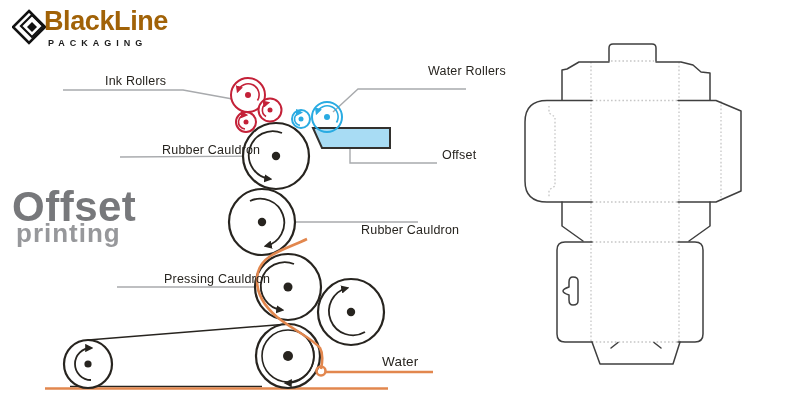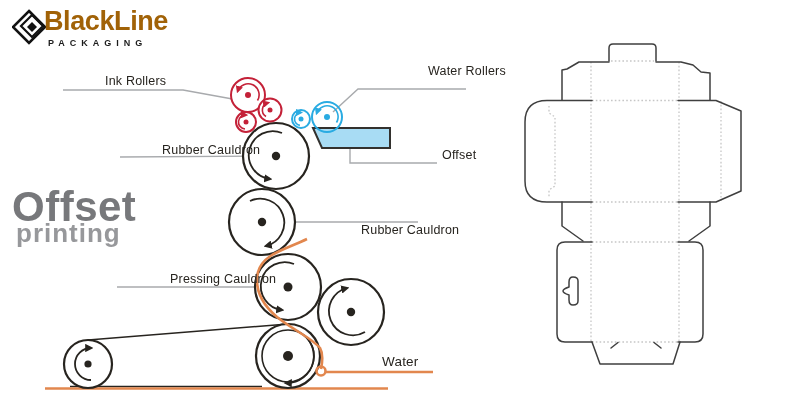--- a/index.html
+++ b/index.html
@@ -128,21 +128,21 @@
            C293,330 312,338 320,348 C324,355 322,364 321,369"></path>
   <circle class="orange" cx="321" cy="371" r="4.5" fill="#ffffff"></circle>
   <line class="orange" x1="326" y1="372" x2="433" y2="372"></line>
 </svg>
 
 <div class="lbl" style="left:63px;top:74px">Ink Rollers</div>
 <div class="lbl" style="left:386px;top:64px">Water Rollers</div>
 <div class="lbl" style="left:120px;top:143px">Rubber Cauldron</div>
 <div class="lbl" style="left:400px;top:148px">Offset</div>
 <div class="lbl" style="left:319px;top:223px">Rubber Cauldron</div>
-<div class="lbl" style="left:128px;top:272px">Pressing Cauldron</div>
+<div class="lbl" style="left:122px;top:272px">Pressing Cauldron</div>
 <div class="lbl" style="left:340px;top:354px;font-size:13.5px">Water</div>
 
 <svg class="abs" style="left:505px;top:30px;" width="255" height="345" viewBox="505 30 255 345">
 
   <path class="fold" d="M611,61 L654,61"></path>
   <path class="fold" d="M591,62 L591,342"></path>
   <path class="fold" d="M679,62 L679,342"></path>
   <path class="fold" d="M592,100.5 L678,100.5"></path>
   <path class="fold" d="M592,202 L678,202"></path>
   <path class="fold" d="M721,101 L721,201"></path>

